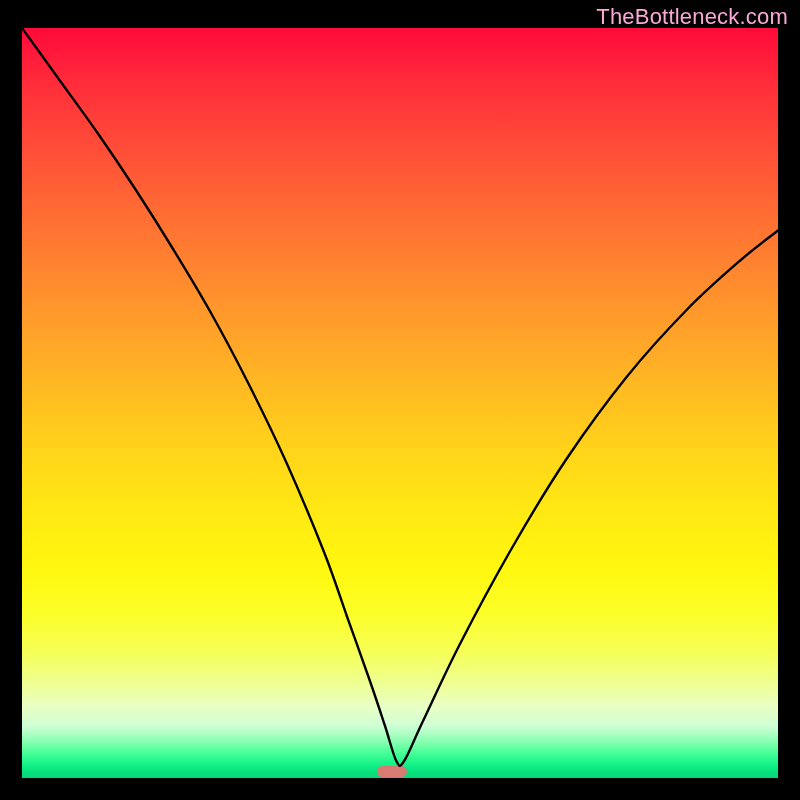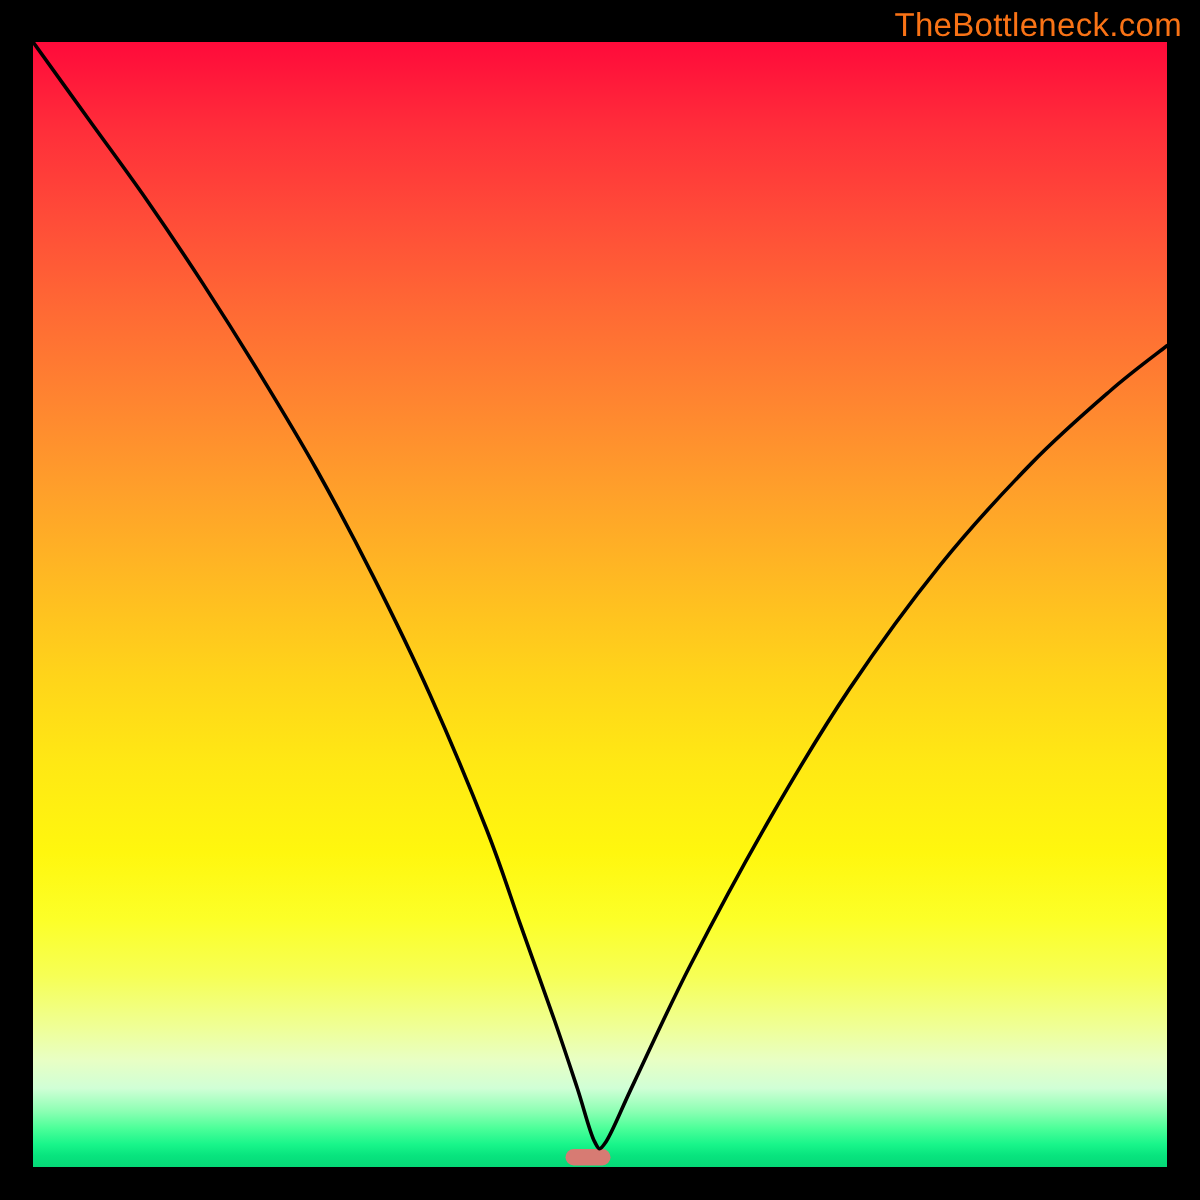--- a/index.html
+++ b/index.html
@@ -14,21 +14,21 @@
   .frame {
     position: relative;
     width: 800px;
     height: 800px;
     background: #000;
   }
   .watermark {
     position: absolute;
     top: 4px;
     right: 12px;
-    color: #f97316;
+    color: #f9a8d4;
     font-size: 22px;
     font-weight: 500;
     letter-spacing: 0.2px;
     z-index: 10;
   }
   .plot {
     position: absolute;
     left: 22px;
     top: 28px;
     width: 756px;

